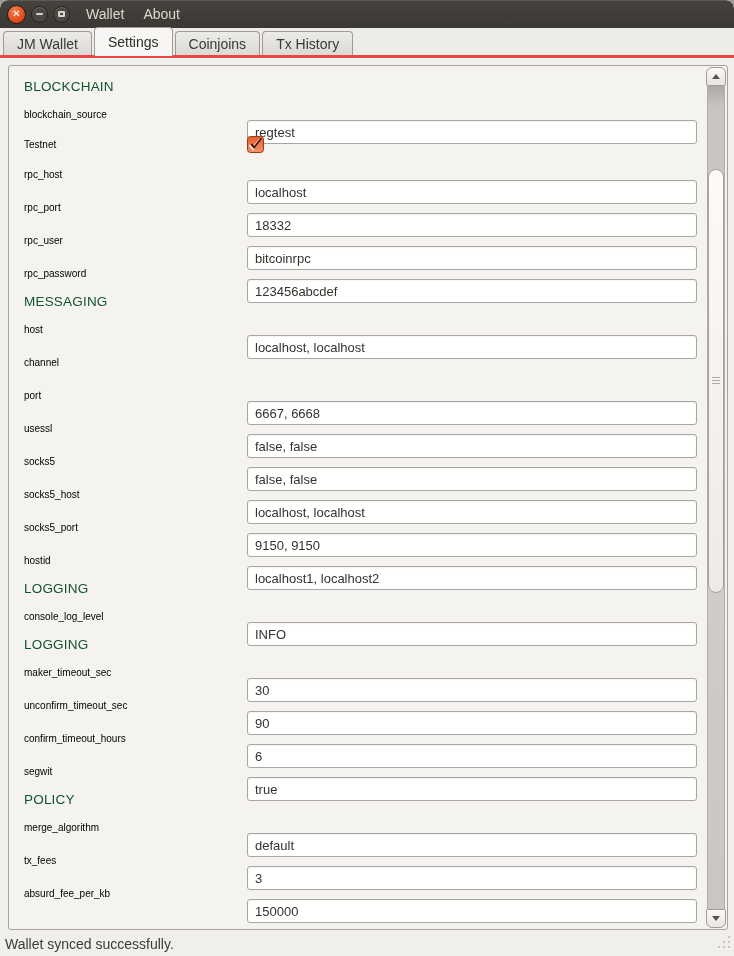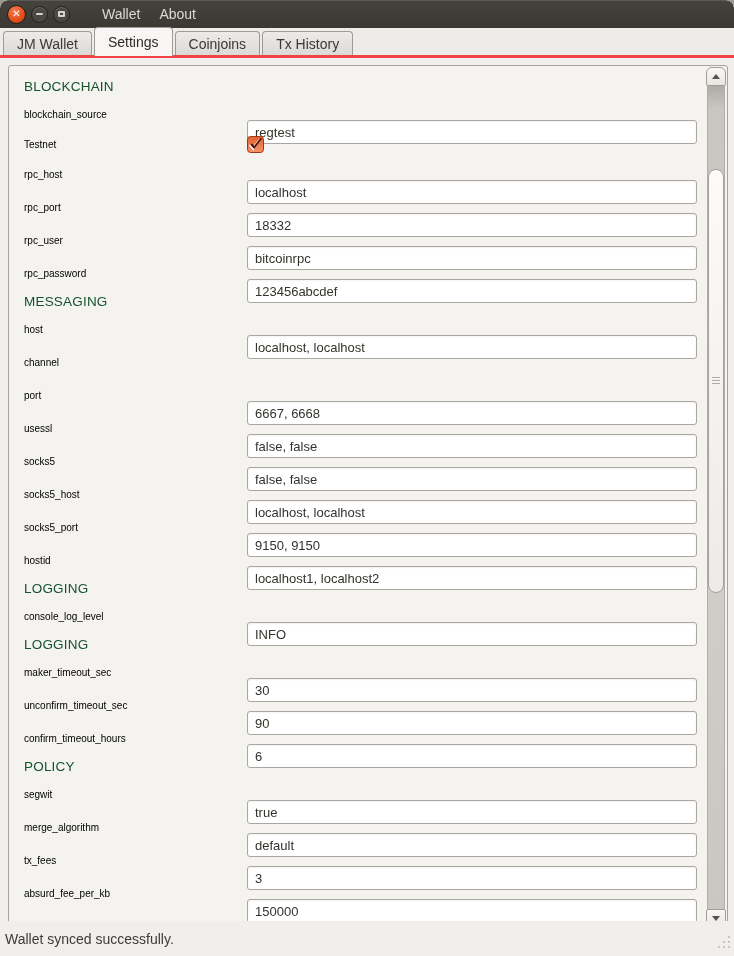--- a/index.html
+++ b/index.html
@@ -22,21 +22,21 @@
     width:19px; height:19px;
     background:radial-gradient(circle at 38% 30%, #f57c50, #de4915 68%, #c63d10);
     border:1px solid #1f1e1a; color:#fff; font-size:10px; font-weight:bold; line-height:1;
   }
   .wbtn.minimize,.wbtn.maximize {
     width:17px; height:17px; background:#4b4843; border:1px solid #23221f;
     box-shadow:inset 0 1px 0 rgba(255,255,255,.18);
   }
   .minbar { width:7px; height:2px; background:#d8d4cb; border-radius:1px; }
   .maxbox { width:7px; height:6px; border:2px solid #d8d4cb; border-radius:1px; }
-  .menus { display:flex; gap:19px; margin-left:32px; }
+  .menus { display:flex; gap:19px; margin-left:16px; }
   .menu-item { color:#ddd9d1; font-size:14px; cursor:default; }
 
   
   .tabbar {
     height:30px; padding-left:3px; background:#eeece9;
     display:flex; align-items:flex-end; position:relative;
     border-bottom:3px solid #ef4444;
   }
   .tab {
     border:1px solid #9e9b95; border-bottom:none; border-radius:4px 4px 0 0;
@@ -92,21 +92,21 @@
     display:flex; align-items:center; justify-content:center;
   }
   .sb-grips {
     width:8px; height:8px;
     background-image:linear-gradient(#aeaba5 1px,rgba(0,0,0,0) 1px);
     background-size:8px 3px; background-repeat:repeat-y;
   }
 
   
   .statusbar {
-    position:absolute; left:0; right:0; bottom:0; height:35px;
+    position:absolute; left:0; right:0; bottom:0; height:25px;
     display:flex; align-items:center; padding-left:5px;
     font-size:14px; color:#3c3b37; background:#f0efec;
   }
   .resize-grip { position:absolute; right:4px; bottom:4px; width:16px; height:16px; }
   .resize-grip i {
     position:absolute; right:0; top:0; width:2px; height:2px; background:#c9c6c0;
     box-shadow:-5px 5px #c9c6c0, 0 5px #c9c6c0, -10px 10px #c9c6c0, -5px 10px #c9c6c0, 0 10px #c9c6c0;
   }
 </style>
 </head>
@@ -227,26 +227,26 @@
           <input type="text" class="field-input" value="30" style="">
         </div>
         <div class="row row-field">
           <span class="field-label">unconfirm_timeout_sec</span>
           <input type="text" class="field-input" value="90" style="">
         </div>
         <div class="row row-field">
           <span class="field-label">confirm_timeout_hours</span>
           <input type="text" class="field-input" value="6" style="">
         </div>
-        <div class="row row-section">
-          <span class="section-label">POLICY</span>
-        </div>
         <div class="row row-field">
           <span class="field-label">segwit</span>
           <input type="text" class="field-input" value="true" style="">
+        </div>
+        <div class="row row-section">
+          <span class="section-label">POLICY</span>
         </div>
         <div class="row row-field">
           <span class="field-label">merge_algorithm</span>
           <input type="text" class="field-input" value="default" style="">
         </div>
         <div class="row row-field">
           <span class="field-label">tx_fees</span>
           <input type="text" class="field-input" value="3" style="">
         </div>
         <div class="row row-field">

